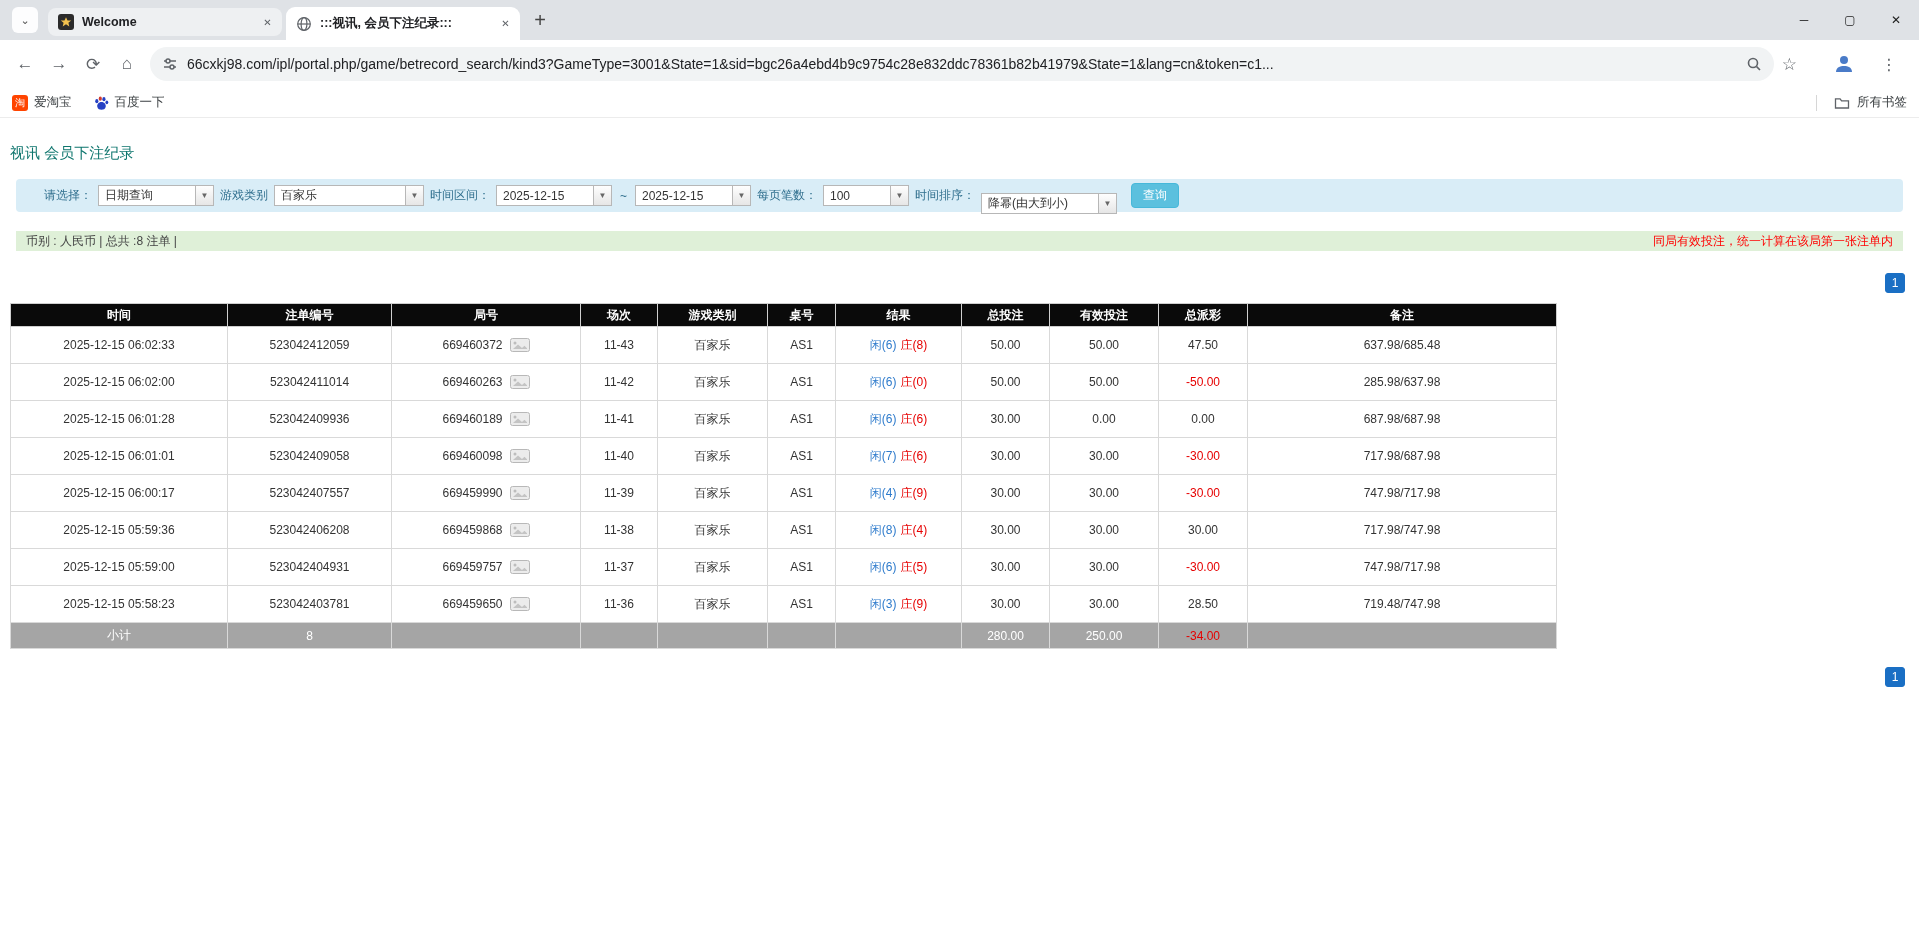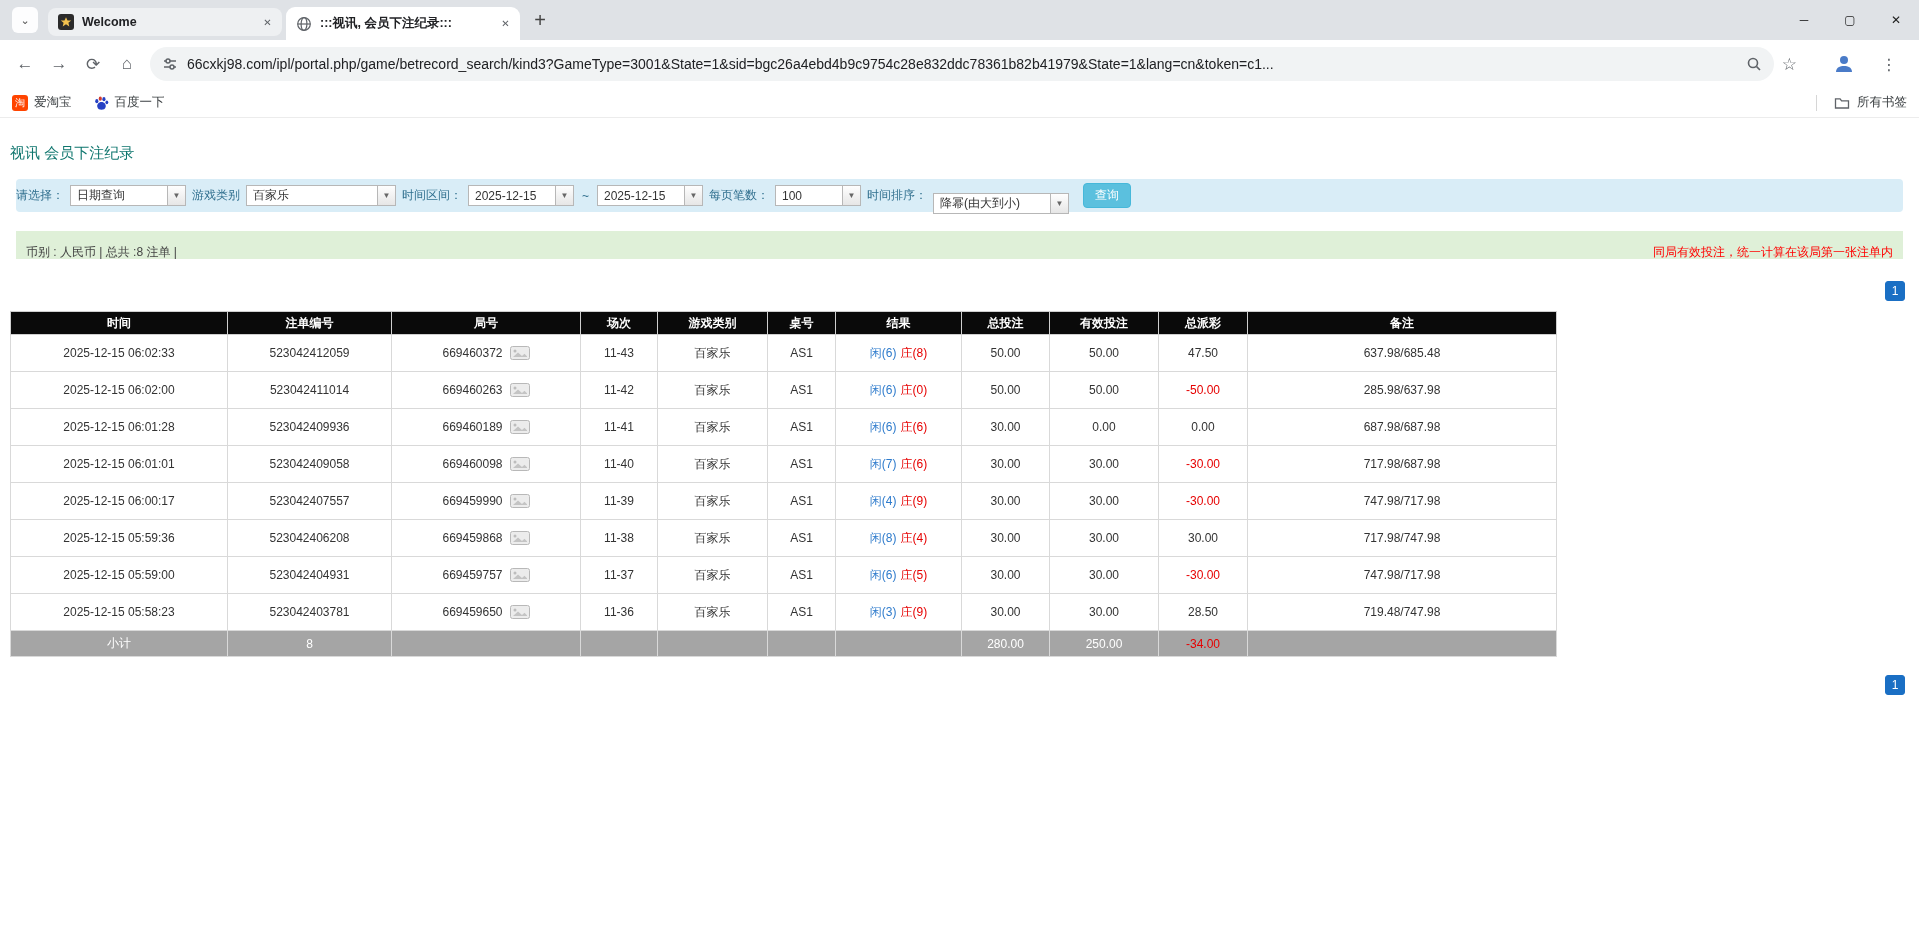--- a/index.html
+++ b/index.html
@@ -44,35 +44,35 @@
   .taobao-ico { width: 16px; height: 16px; background: #ff4400; border-radius: 3px; color: #fff;
     font-size: 10px; display: flex; align-items: center; justify-content: center; }
   .bm-right { margin-left: auto; display: flex; align-items: center; gap: 7px; cursor: pointer; }
   .bm-divider { width: 1px; height: 16px; background: #d6d6d6; margin-right: 10px; }
 
   
   .page { padding: 18px 10px 0 10px; }
   .page-title { font-size: 15px; color: #0f766e; font-weight: 400; margin: 8px 0 16px 0; }
 
   .filter-bar { margin: 0 6px; background: #d9edf7; border-radius: 4px; height: 33px;
-    display: flex; align-items: center; gap: 6px; padding: 0 0; font-size: 12px; color: #31708f; }
+    display: flex; align-items: center; gap: 6px; padding: 0 28px; font-size: 12px; color: #31708f; }
   .f-label { white-space: nowrap; }
   .combo { display: flex; align-items: stretch; background: #fff; border: 1px solid #b7b7b7; height: 21px; }
   .combo-value { display: flex; align-items: center; padding: 0 6px; font-size: 12px; color: #333;
     white-space: nowrap; overflow: hidden; flex: 1; cursor: text; }
   .combo-arrow { width: 18px; border-left: 1px solid #b7b7b7; background: linear-gradient(#fefefe, #e6e6e6);
     display: flex; align-items: center; justify-content: center; font-size: 8px; color: #666; cursor: pointer; }
-  .w-select { width: 116px; } .w-game { width: 150px; } .w-date { width: 106px; }
+  .w-select { width: 116px; } .w-game { width: 150px; } .w-date { width: 116px; }
   .w-per { width: 86px; } .w-sort { width: 136px; margin-top: 16px; }
   .tilde { color: #31708f; margin: 0 2px; }
   .search-btn { margin-left: 8px; background: #5bc0de; border: 1px solid #46b8da; color: #fff;
     font-size: 12px; padding: 3px 11px; border-radius: 4px; cursor: pointer; }
 
-  .info-bar { margin: 19px 6px 0 6px; background: #dff0d8; height: 28px; padding: 13px 10px;
-    display: flex; align-items: flex-start; justify-content: space-between; font-size: 12px; color: #444; }
+  .info-bar { margin: 19px 6px 0 6px; background: #dff0d8; height: 20px; padding: 4px 10px;
+    display: flex; align-items: center; justify-content: space-between; font-size: 12px; color: #444; }
   .info-right { color: #f00; font-size: 12px; }
 
   .pager { display: flex; justify-content: flex-end; margin: 22px 4px 10px 0; }
   .pager.bottom { margin: 18px 4px 0 0; }
   .page-btn { min-width: 20px; height: 20px; background: #1a6fc4; border: 1px solid #1a6fc4;
     border-radius: 3px; color: #fff; font-size: 12px; display: flex; align-items: center;
     justify-content: center; cursor: pointer; }
 
   .bet-table { width: 1546px; margin: 0 auto 0 0; border-collapse: collapse; table-layout: fixed;
     font-size: 12px; }

